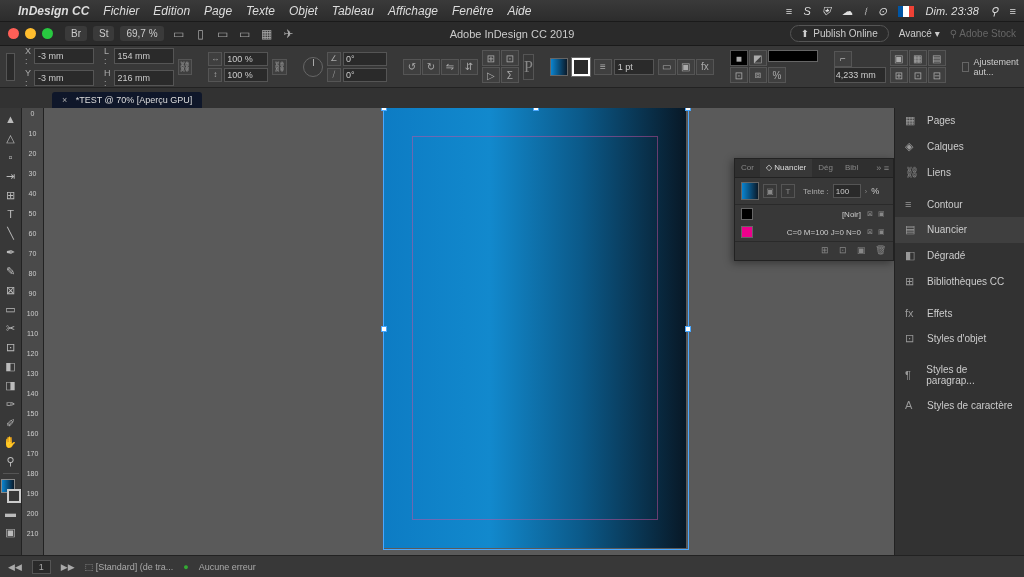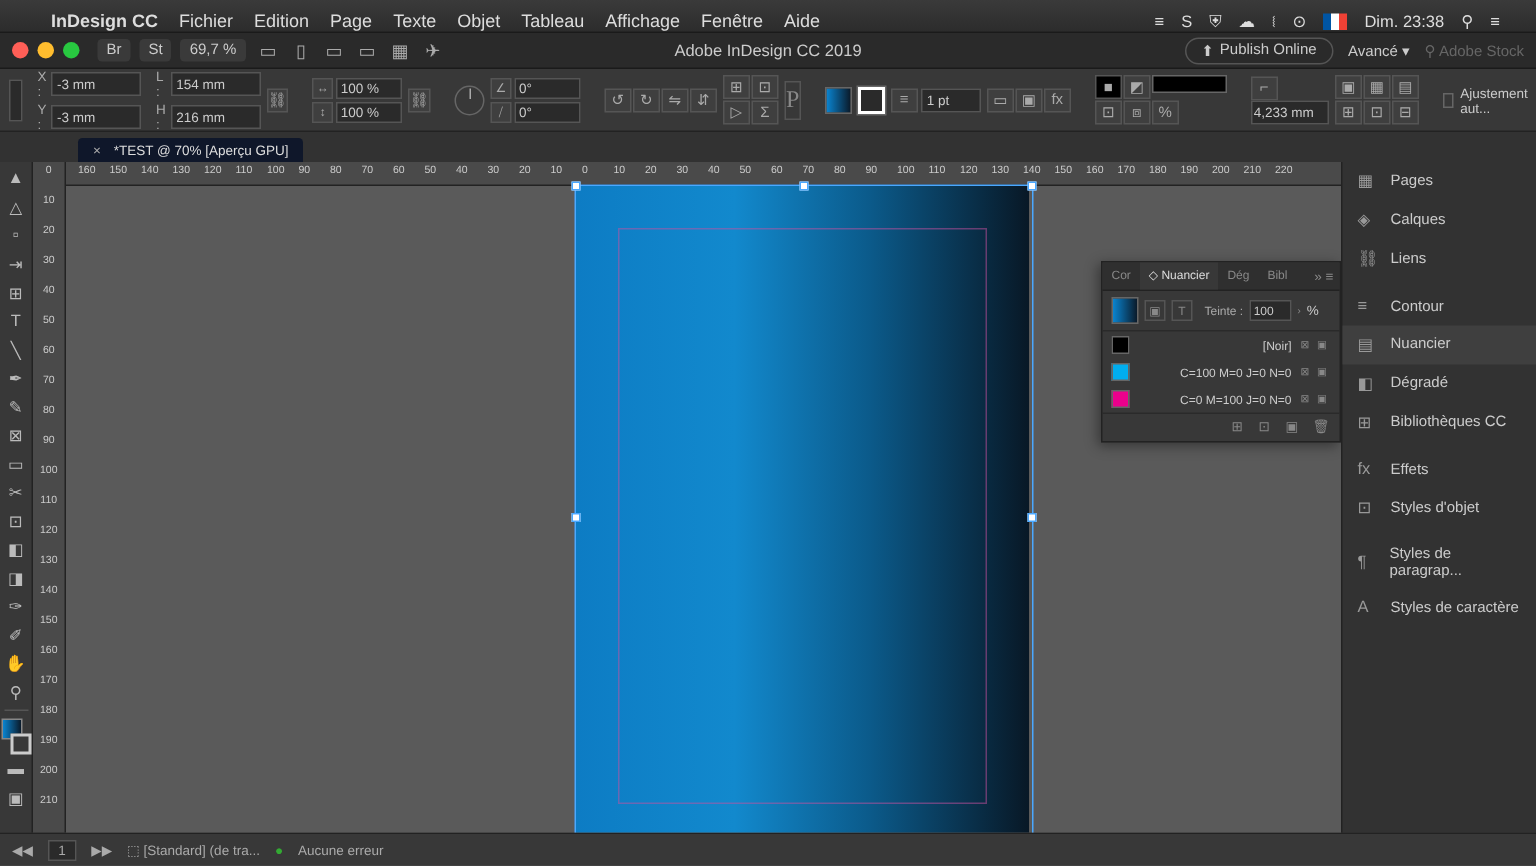--- a/index.html
+++ b/index.html
@@ -1,19 +1,19 @@
 <!DOCTYPE html>
 <html><head>
 <meta charset="utf-8">
 <style>
 * { margin: 0; padding: 0; box-sizing: border-box; font-family: -apple-system, "Helvetica Neue", Arial, sans-serif; user-select: none; }
 body { width: 1024px; height: 577px; background: #323232; overflow: hidden; color: #ccc; font-size: 11px; }
 
 
-.menubar { height: 22px; background: linear-gradient(#3a3a3a,#2c2c2c); display: flex; align-items: flex-end; padding: 0 24px; color: #ddd; font-size: 12px; border-bottom: 1px solid #1a1a1a; }
+.menubar { height: 22px; background: linear-gradient(#3a3a3a,#2c2c2c); display: flex; align-items: center; padding: 0 8px; color: #ddd; font-size: 12px; border-bottom: 1px solid #1a1a1a; font-style: italic; }
 .menubar .apple { font-size: 14px; margin-right: 10px; }
 .menubar .app { font-weight: 600; margin-right: 14px; }
 .menubar .m { margin-right: 14px; cursor: default; }
 .menubar .spacer { flex: 1; }
 .menubar .right span { margin-left: 8px; font-size: 11px; }
 .flag { display:inline-block; width:16px; height:11px; background:linear-gradient(to right,#0055A4 33%,#fff 33%,#fff 66%,#EF4135 66%); vertical-align:middle; }
 
 
 .winbar { height: 24px; background: #2a2a2a; display: flex; align-items: center; padding: 0 8px; border-bottom: 1px solid #1a1a1a; }
 .traffic { display: flex; gap: 6px; margin-right: 12px; }
@@ -64,21 +64,21 @@
 .toolcol { width:22px; background:#383838; border-right:1px solid #222; display:flex; flex-direction:column; align-items:center; padding-top:2px; gap:1px; }
 .tool { width:20px; height:18px; display:flex; align-items:center; justify-content:center; font-size:11px; color:#bbb; cursor:pointer; }
 .tool.div { height:1px; background:#555; margin:2px 0; width:16px; }
 .fillstroke { width:20px; height:24px; position:relative; margin-top:2px; }
 .fillstroke .f { position:absolute; top:0; left:0; width:14px; height:14px; background:linear-gradient(to right,#0a84d0,#0a1a2a); border:1px solid #888; }
 .fillstroke .s { position:absolute; bottom:0; right:0; width:14px; height:14px; background:#383838; border:2px solid #ccc; }
 
 .vruler { width:22px; background:#4a4a4a; border-right:1px solid #222; position:relative; overflow:hidden; font-size:7px; color:#ccc; }
 .vruler .tick { position:absolute; left:0; width:100%; text-align:center; }
 
-.canvas-wrap { flex:1; display:flex; flex-direction:column; background:#5a5a5a; position:relative; overflow:hidden; }
+.canvas-wrap { flex:1; display:flex; background:#5a5a5a; position:relative; overflow:hidden; }
 .hruler { height:16px; background:#4a4a4a; border-bottom:1px solid #222; position:relative; font-size:7px; color:#ccc; overflow:hidden; }
 .hruler .tick { position:absolute; top:2px; }
 .canvas { flex:1; position:relative; background:#5a5a5a; }
 .page { position:absolute; top:0px; left:340px; width:302px; height:440px; background:linear-gradient(to right, #0d7cc4 0%, #1289cd 35%, #0b5a8a 65%, #081826 100%); }
 .page .margin { position:absolute; inset:28px; border:1px solid rgba(200,80,160,0.5); }
 .sel { position:absolute; top:-1px; left:339px; width:306px; height:443px; border:1px solid #4aa8ff; pointer-events:none; }
 .handle { position:absolute; width:6px; height:6px; background:#fff; border:1px solid #4aa8ff; }
 
 
 .swatches-panel { position:absolute; top:50px; right:0; width:160px; background:#383838; border:1px solid #222; box-shadow:-2px 2px 8px rgba(0,0,0,0.4); font-size:9px; z-index:10; }
@@ -440,28 +440,20 @@
         <div class="sw-list" id="swlist">
             <div class="sw-item">
               <div class="sw-chip" style="background:#000000"></div>
     <div class="sw-name">[Noir]</div>
     <div class="sw-icons">
                 <span class="sw-ico">⊠</span>
                 <span class="sw-ico">▣</span>
               </div>
             </div>
             <div class="sw-item">
-              <div class="sw-chip" style="background:#00AEEF"></div>
-    <div class="sw-name">C=100 M=0 J=0 N=0</div>
-    <div class="sw-icons">
-                <span class="sw-ico">⊠</span>
-                <span class="sw-ico">▣</span>
-              </div>
-            </div>
-            <div class="sw-item">
               <div class="sw-chip" style="background:#EC008C"></div>
     <div class="sw-name">C=0 M=100 J=0 N=0</div>
     <div class="sw-icons">
                 <span class="sw-ico">⊠</span>
                 <span class="sw-ico">▣</span>
               </div>
             </div>
           </div>
         <div class="sw-footer">
           <span class="fi">⊞</span>

